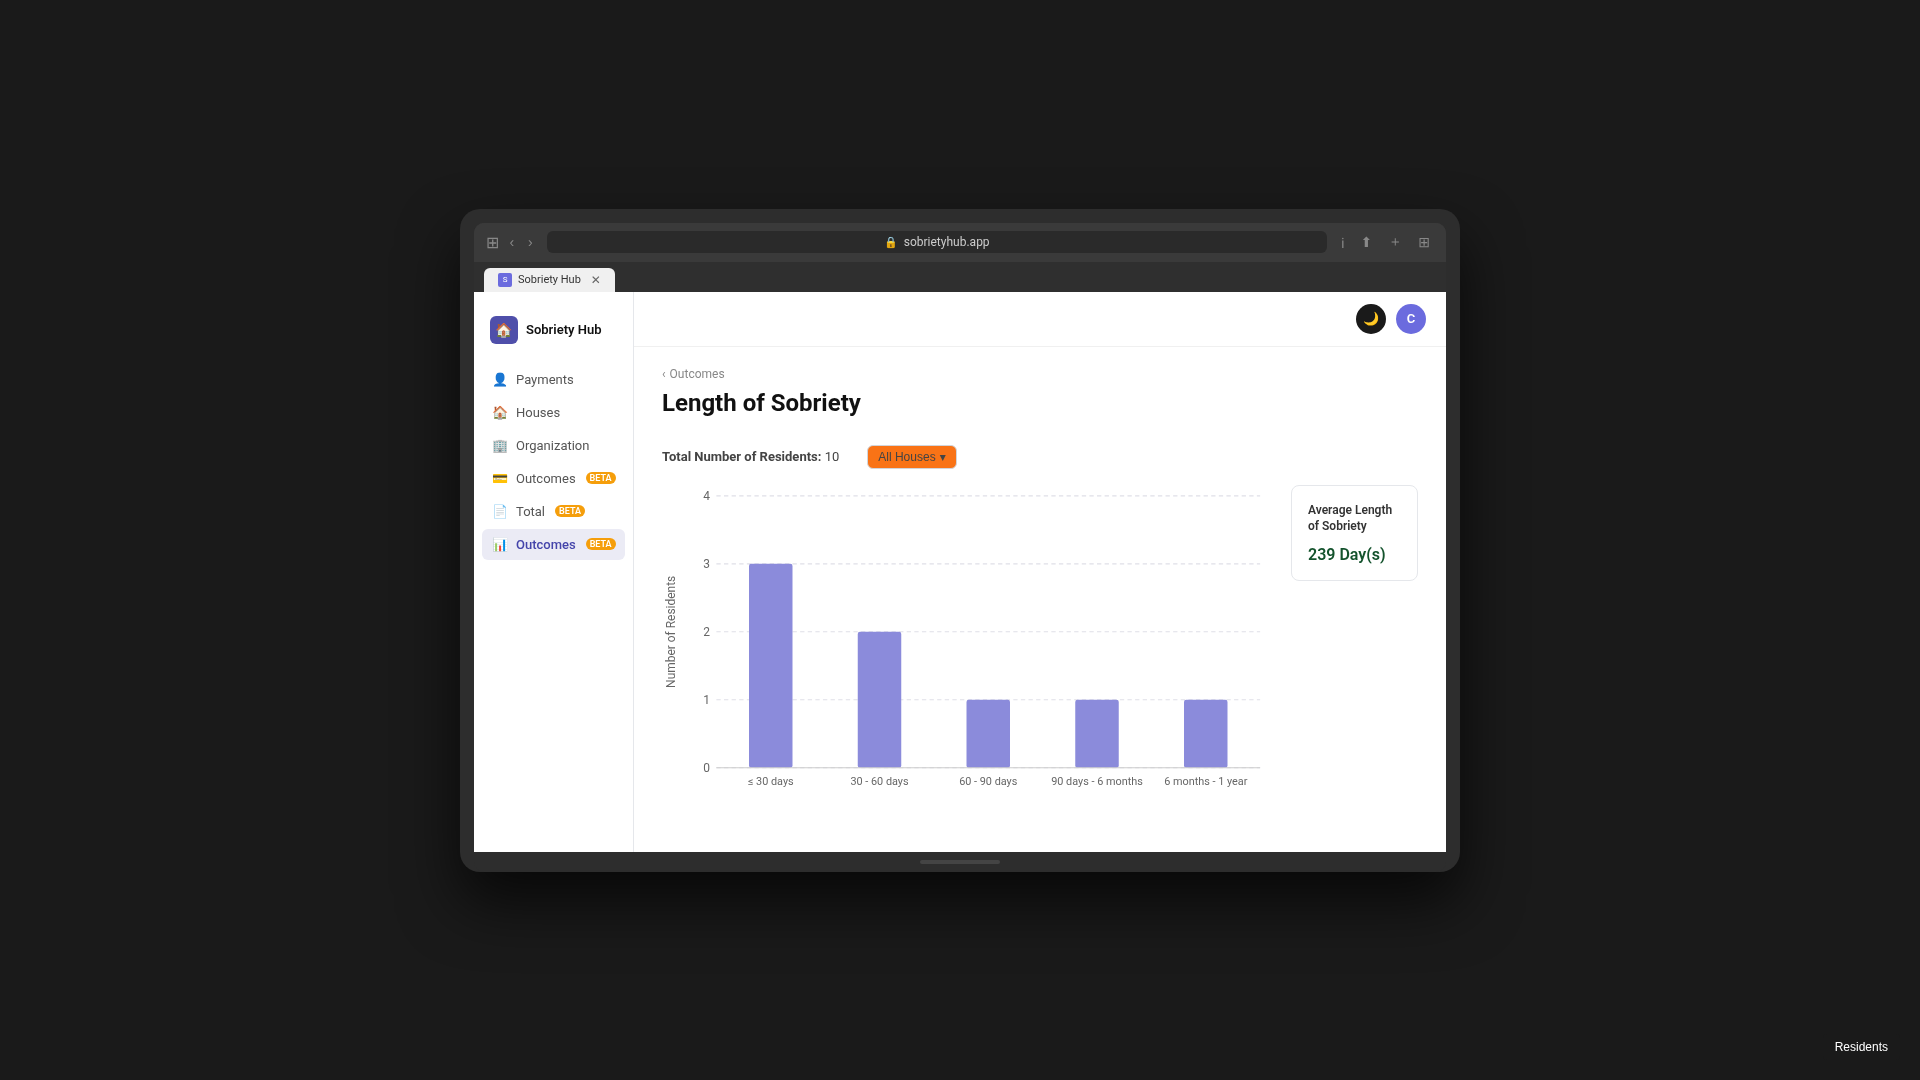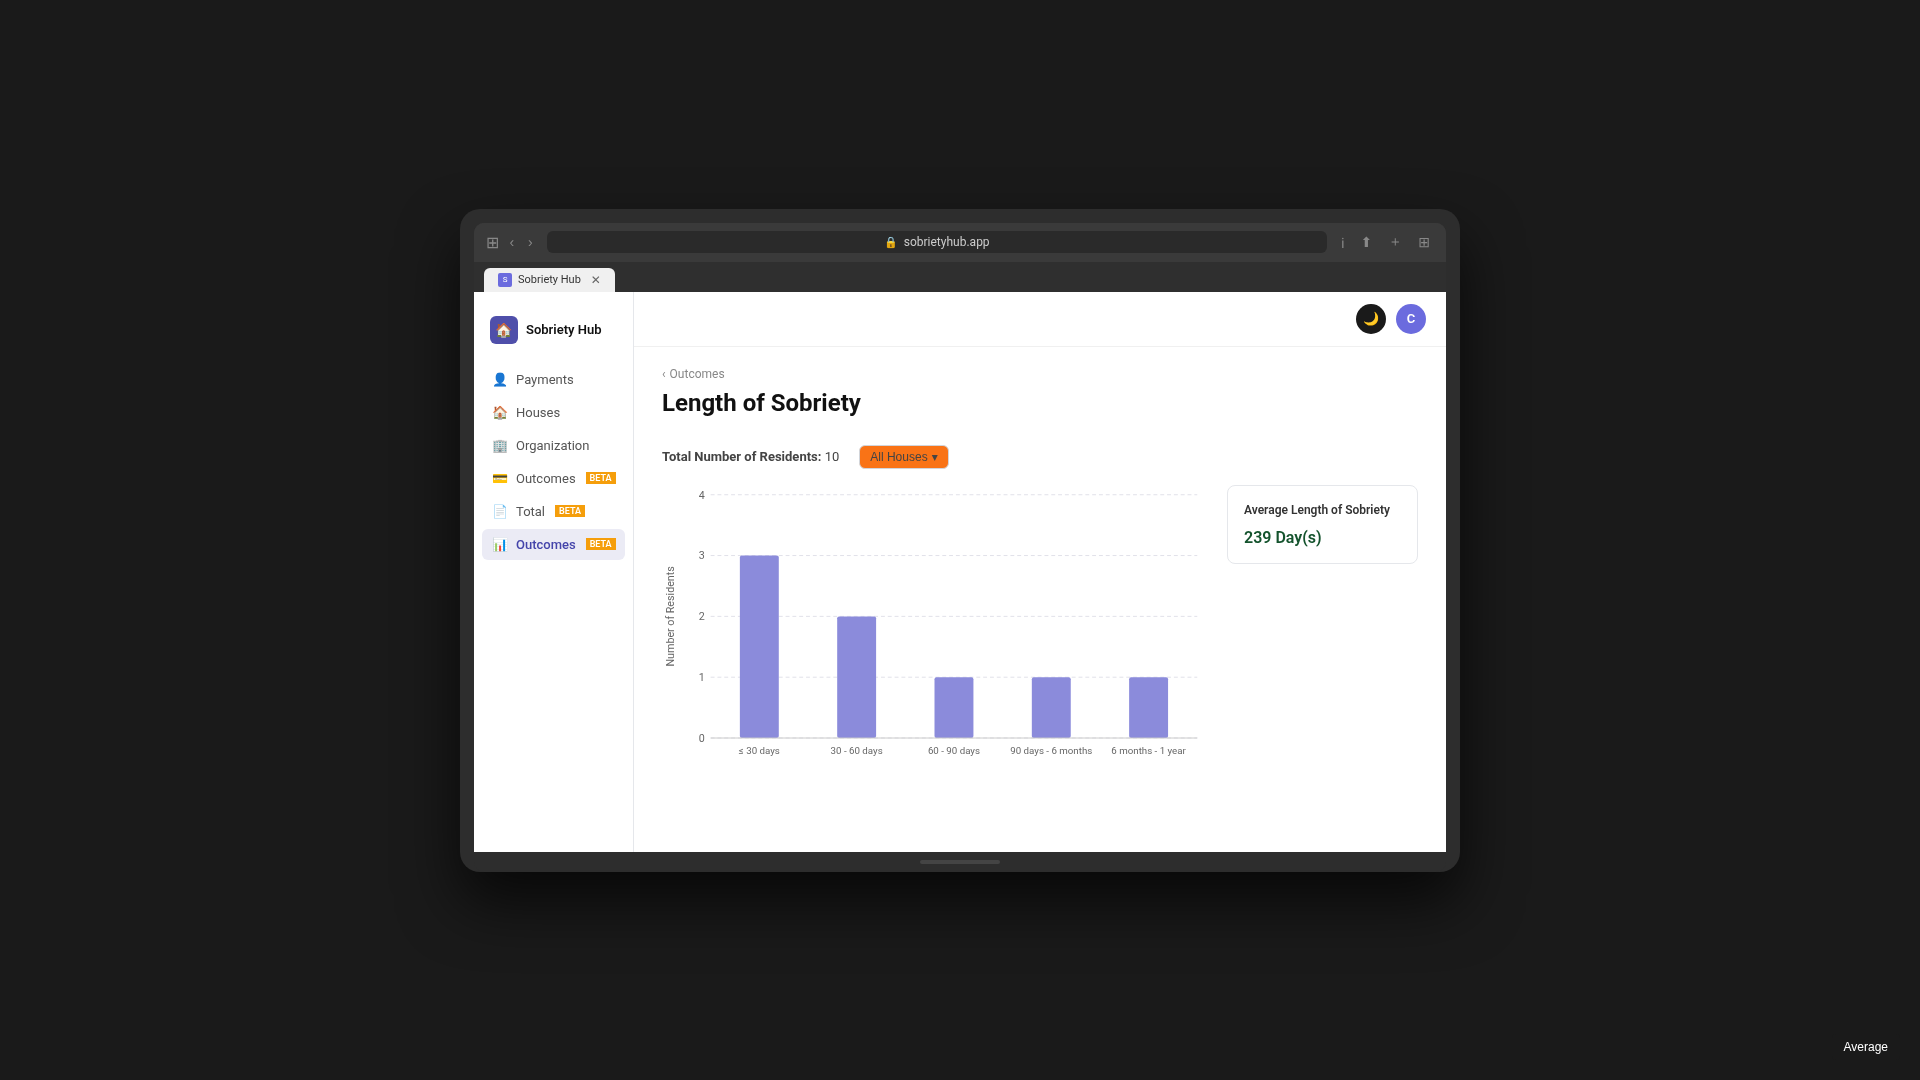--- a/index.html
+++ b/index.html
@@ -186,21 +186,21 @@
     .sidebar-item-icon {
       font-size: 13px;
       width: 16px;
       text-align: center;
     }
 
     .beta-badge {
       font-size: 9px;
       background: #f59e0b;
       color: white;
-      border-radius: 0;
+      border-radius: 6px;
       padding: 1px 4px;
       font-weight: 600;
       margin-left: 2px;
     }
 
     
     .main-content {
       flex: 1;
       background: #fff;
       overflow-y: auto;
@@ -265,21 +265,21 @@
     .page-title {
       font-size: 24px;
       font-weight: 700;
       color: #111;
       margin-bottom: 28px;
     }
 
     .chart-controls {
       display: flex;
       align-items: center;
-      gap: 20px;
+      gap: 28px;
       margin-bottom: 16px;
     }
 
     .total-residents-label {
       font-size: 13px;
       color: #444;
     }
 
     .total-residents-label strong {
       font-weight: 700;
@@ -307,21 +307,21 @@
       flex: 1;
       position: relative;
     }
 
     
     .chart-svg-container {
       width: 100%;
     }
 
     .chart-legend-card {
-      width: 191px;
+      width: 127px;
       background: #fff;
       border: 1px solid #e5e7eb;
       border-radius: 8px;
       padding: 16px;
       height: fit-content;
     }
 
     .legend-title {
       font-size: 12px;
       font-weight: 600;
@@ -500,13 +500,13 @@
           </div>
         </div>
       </div>
     </div>
   </div>
   <div class="laptop-bottom">
     <div class="trackpad-hint"></div>
   </div>
 </div>
 
-<button class="feedback-btn">Average</button>
+<button class="feedback-btn">Residents</button>
 
 </body></html>

